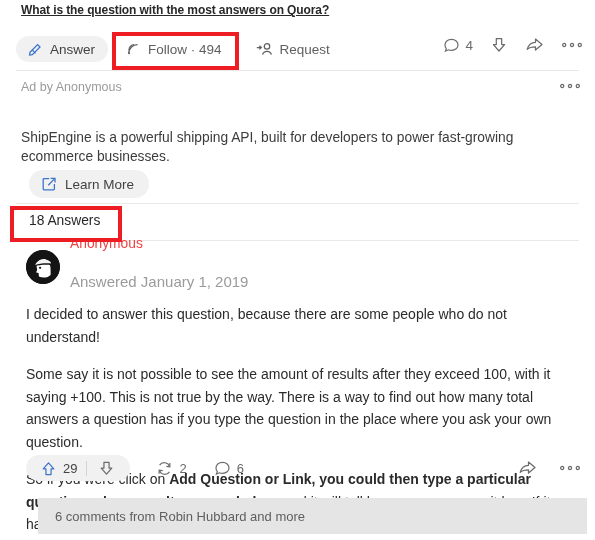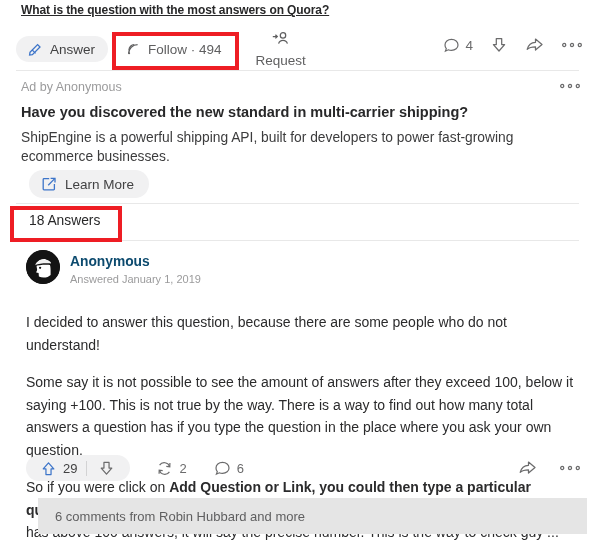--- a/index.html
+++ b/index.html
@@ -79,32 +79,32 @@
     font-size:13.8px;color:#282829;cursor:pointer;
   }
 
   
   .avatar{
     position:absolute;left:26px;top:250px;
     width:34px;height:34px;border-radius:50%;
     background:#1b1b1b;overflow:hidden;
   }
   .author{
-    position:absolute;left:70px;top:254px;
-    font-size:13.8px;font-weight:bold;color:#0c4a6e;cursor:pointer;
+    position:absolute;left:70px;top:236px;
+    font-size:13.8px;font-weight:normal;color:#ef4444;cursor:pointer;
   }
   .answered{
     position:absolute;left:70px;top:273px;
-    font-size:11px;color:#9b9b9c;
+    font-size:15px;color:#9b9b9c;
   }
   .ans-body{
     position:absolute;left:26px;top:299px;width:548px;
     font-size:14px;line-height:22.5px;color:#2b2b2c;
   }
-  .ans-body p{margin:12px 0 15px 0;}
+  .ans-body p{margin:4px 0 15px 0;}
   .ans-body p:last-child{margin-bottom:0;}
   .ans-body b{font-weight:bold;}
   .morelink{color:#3d75c9;cursor:pointer;}
 
   
   .a-footer{
     position:absolute;left:26px;top:455px;
     display:flex;align-items:center;
   }
   .votepill{
@@ -165,21 +165,21 @@
       <span>
         <svg width="16" height="16" viewBox="0 0 16 16" fill="none" stroke="#5f5f60" stroke-width="1.25">
           <path d="M3.6 12.6 A9 9 0 0 1 12.6 3.6"></path>
           <path d="M4 8.9 A5.2 5.2 0 0 1 9.2 3.7"></path>
           <circle cx="4.1" cy="12.2" r="1.05" fill="#5f5f60" stroke="none"></circle>
         </svg>
       </span>
       <span class="actlabel">Follow · 494</span>
     </div>
 
-    <div class="plainbtn" style="margin-left:12px;flex-direction:column;">
+    <div class="plainbtn" style="margin-left:12px;">
       <span>
         <svg width="17" height="16" viewBox="0 0 17 16" fill="none" stroke="#5f5f60" stroke-width="1.25">
           <circle cx="11" cy="5.4" r="2.7"></circle>
           <path d="M6.6 13.6 A4.6 4.6 0 0 1 15.4 13.6"></path>
           <path d="M0.8 6.6 H5.2 M3.4 4.8 L5.3 6.6 L3.4 8.4"></path>
         </svg>
       </span>
       <span class="actlabel">Request</span>
     </div>
   </div>
@@ -224,21 +224,20 @@
   <div class="rule" style="top:70px;"></div>
 
   <div class="ad-label">Ad by Anonymous</div>
   <div class="ad-dots">
     <svg width="22" height="8" viewBox="0 0 22 8" fill="none" stroke="#6b6b6c" stroke-width="1.3">
       <circle cx="3.2" cy="4" r="1.55"></circle>
         <circle cx="11" cy="4" r="1.55"></circle>
         <circle cx="18.8" cy="4" r="1.55"></circle>
     </svg>
   </div>
-  <div class="ad-head">Have you discovered the new standard in multi-carrier shipping?</div>
   <div class="ad-body">ShipEngine is a powerful shipping API, built for developers to power fast-growing ecommerce businesses.</div>
 
   <div class="learn">
     <span>
       <svg width="16" height="16" viewBox="0 0 16 16" fill="none" stroke="#3d75c9" stroke-width="1.3">
         <path d="M8.2 2.6 H3 A0.8 0.8 0 0 0 2.2 3.4 V13 A0.8 0.8 0 0 0 3 13.8 H12.6 A0.8 0.8 0 0 0 13.4 13 V7.9"></path>
         <path d="M9.6 2.3 H14 V6.6"></path>
         <path d="M7.2 9.2 L13.7 2.6"></path>
       </svg>
     </span>
@@ -258,21 +257,21 @@
       <path d="M9.4 14.4 C10.6 11.6 13.8 9.4 17.6 9.4 C21 9.4 23.6 10.6 24.8 12.2 L24.9 13.8 C22.2 13.2 13.4 13.4 9.4 15.4 Z" fill="#f2f2f2"></path>
       <path d="M9.2 15.1 C13.4 13.2 22 13 25 13.7 L25 15.2 C21 14.4 13 14.7 9.3 16.3 Z" fill="#141414"></path>
       <circle cx="14.1" cy="17.8" r="1.15" fill="#141414"></circle>
     </svg>
   </div>
   <div class="author">Anonymous</div>
   <div class="answered">Answered January 1, 2019</div>
 
   <div class="ans-body">
     <p>I decided to answer this question, because there are some people who do not understand!</p>
-    <p>Some say it is not possible to see the amount of answers after they exceed 100, below it saying +100. This is not true by the way. There is a way to find out how many total answers a question has if you type the question in the place where you ask your own question.</p>
+    <p>Some say it is not possible to see the amount of results after they exceed 100, with it saying +100. This is not true by the way. There is a way to find out how many total answers a question has if you type the question in the place where you ask your own question.</p>
     <p><span>So if you were click on </span><b>Add Question or Link, you could then type a particular question, where results appear below</b><span>, and it will tell how many answers it has. If it has above 100 answers, it will say the precise number. This is the way to check guy ... </span><span class="morelink">(more)</span></p>
   </div>
 
   <div class="a-footer">
     <div class="votepill">
       <div class="vp-up">
         <span>
           <svg width="17" height="17" viewBox="0 0 18 18" fill="none" stroke="#3d75c9" stroke-width="1.3" stroke-linejoin="round">
             <path d="M6.3 15.4 H11.7 V9.4 H14.6 L9 3 L3.4 9.4 H6.3 Z"></path>
           </svg>

